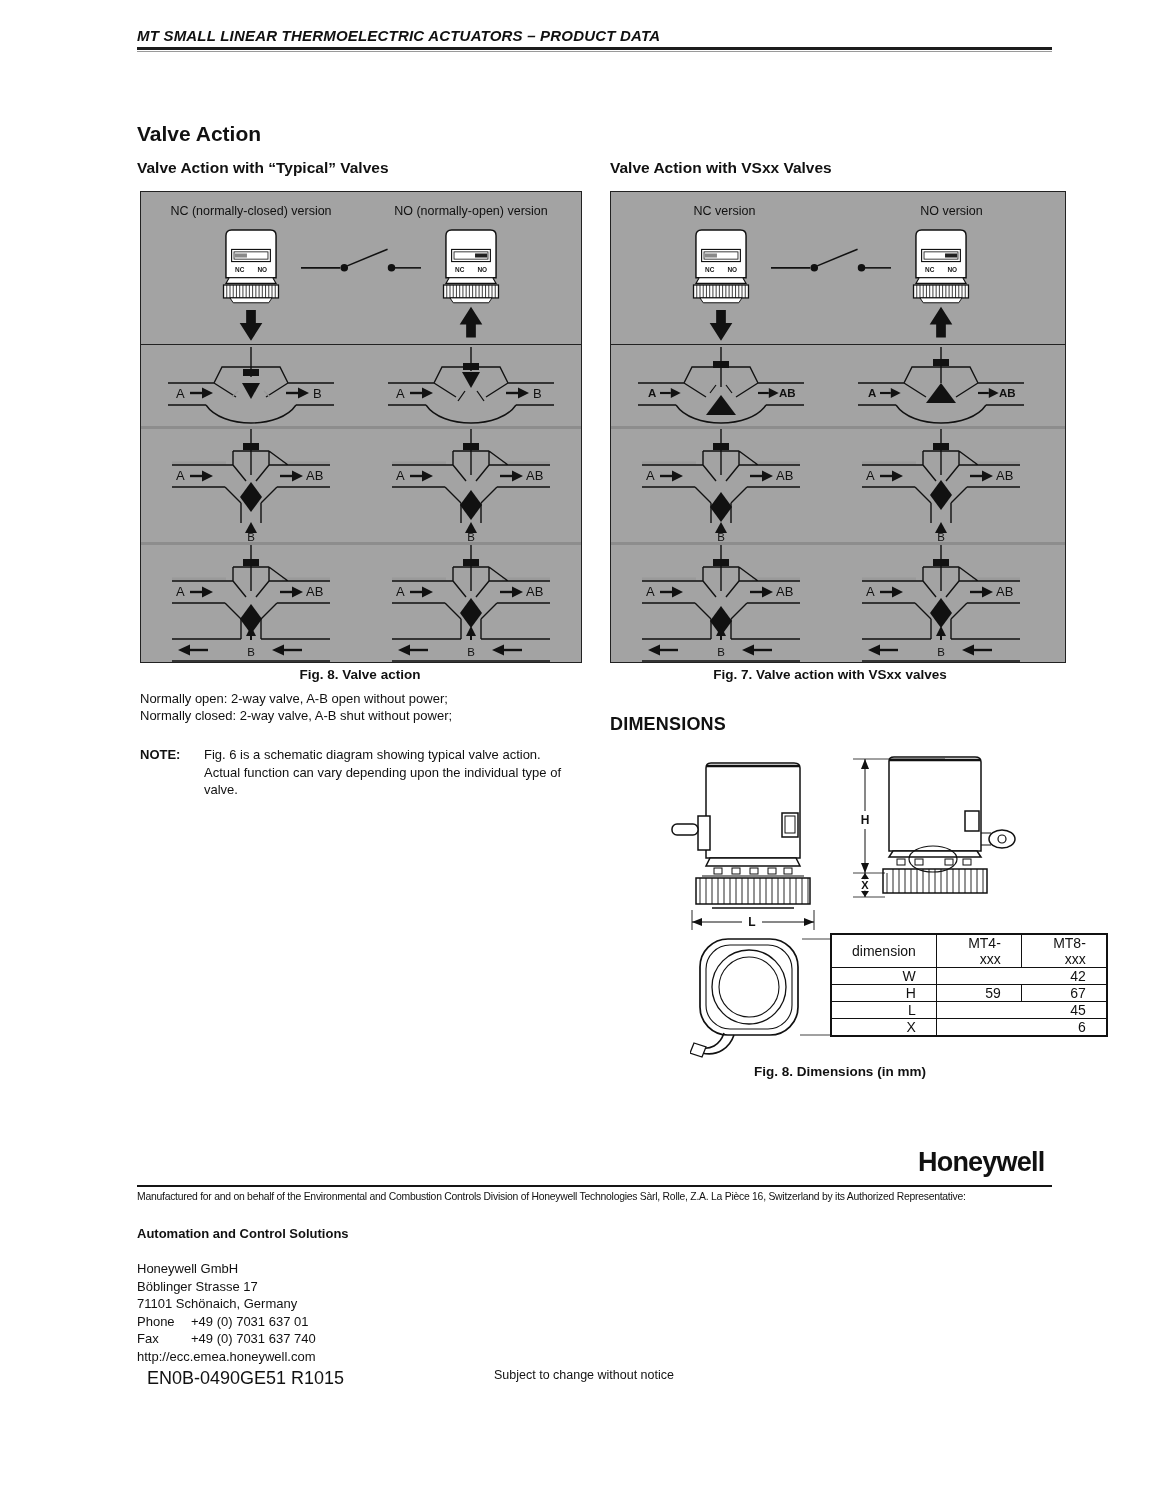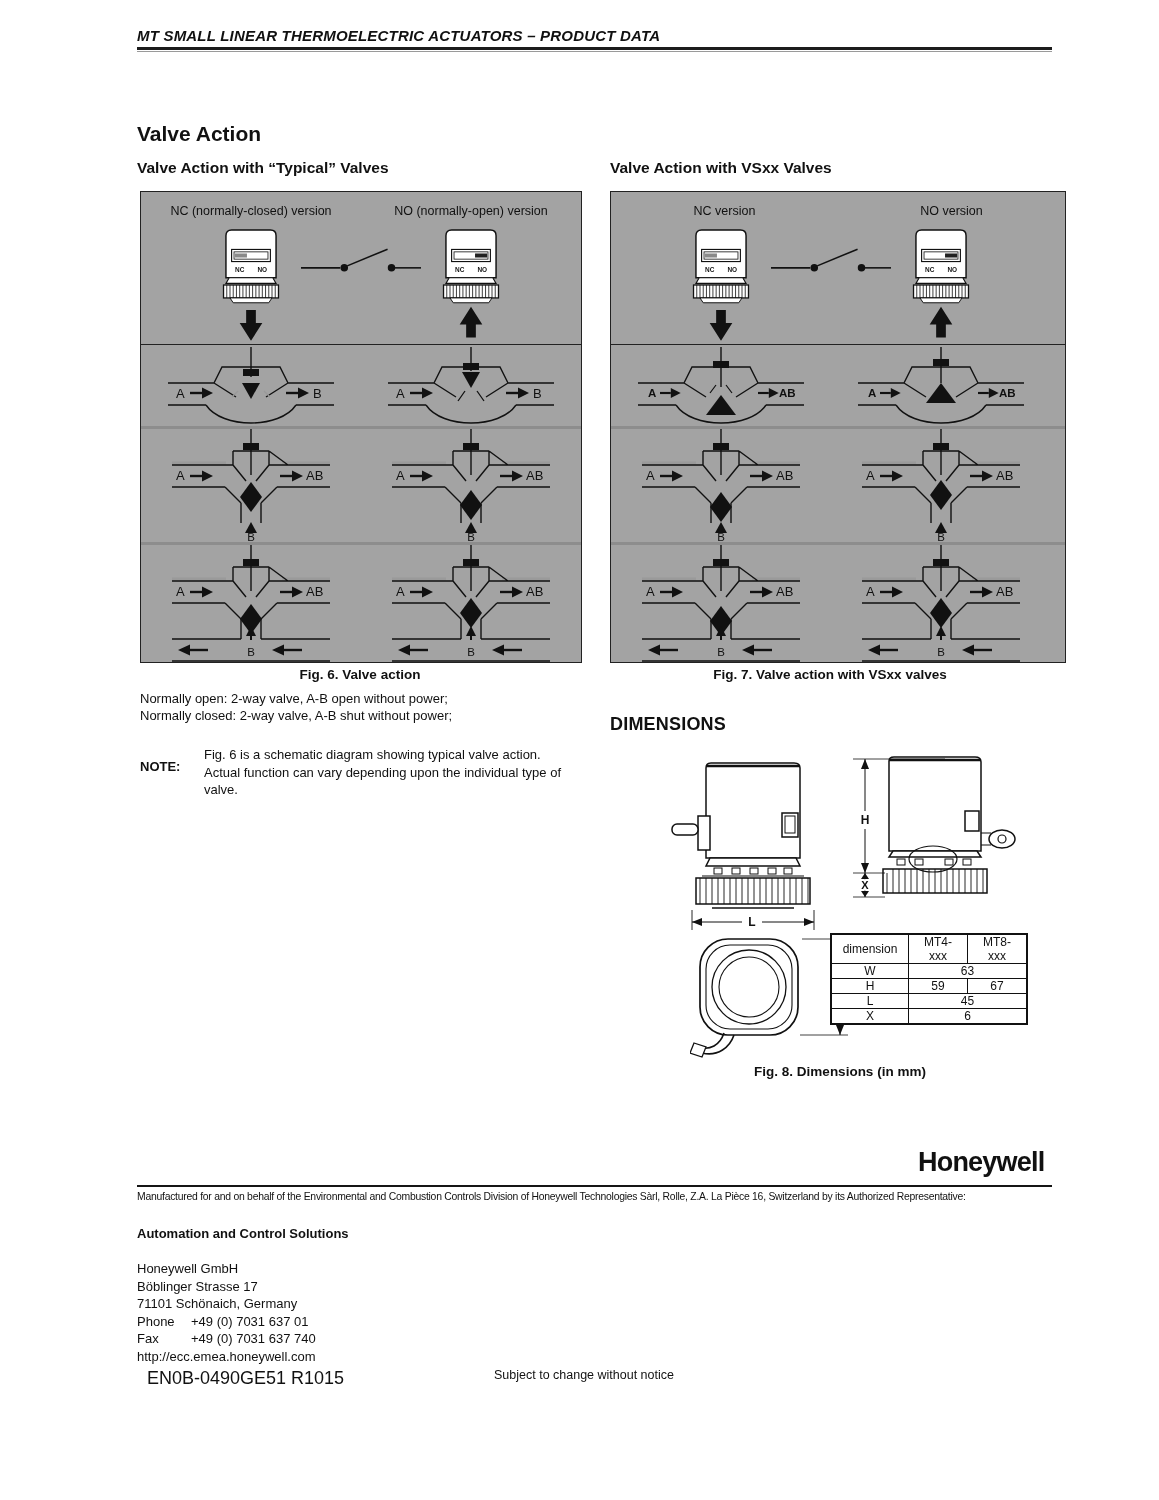--- a/index.html
+++ b/index.html
@@ -22,29 +22,29 @@
   .vtitle{position:absolute;top:12px;width:50%;text-align:center;font-size:12.5px;white-space:nowrap;}
   .vt-l{left:0;} .vt-r{left:50%;}
   .act{position:absolute;top:34px;} .act-l{left:79px;} .act-r{left:299px;}
   .switch{position:absolute;top:52px;left:160px;}
   .cell{position:absolute;} .c-l{left:25px;} .c-r{left:245px;}
   .r2{top:155px;} .r3{top:237px;} .r4{top:353px;}
   .fig-caption{font-size:13.5px;font-weight:bold;text-align:center;width:440px;top:667px;}
   
   .bodyline{left:140px;font-size:13px;white-space:nowrap;}
   .noteblock{left:140px;top:746px;width:445px;display:flex;font-size:13px;line-height:17.5px;}
-  .notelabel{font-weight:bold;width:64px;flex:none;margin-top:12px;}
+  .notelabel{font-weight:bold;width:64px;flex:none;}
   .notetext{width:372px;}
   .dim-title{left:610px;top:714px;font-size:18px;font-weight:bold;letter-spacing:.2px;}
   .fig8-caption{left:690px;top:1064px;width:300px;text-align:center;font-size:13.5px;font-weight:bold;}
   
   .dimtable{left:830px;top:933px;}
   table{border-collapse:collapse;border:2px solid #111;background:#fff;}
-  th,td{border:1px solid #111;font-weight:normal;text-align:center;padding:0 7px;
-        font-size:12px;height:13px;font-family:"Liberation Sans",sans-serif;}
+  th,td{border:1px solid #111;font-weight:normal;text-align:right;padding:0 20px;
+        font-size:14px;height:13px;font-family:"Liberation Sans",sans-serif;}
   th{height:15px;}
   .col-dim{width:62px;} .col-v{width:44px;}
   
   .brand{left:918px;top:1147px;font-size:27px;font-weight:bold;letter-spacing:-.8px;}
   .rule-c{left:137px;top:1185px;width:915px;height:2px;background:#151515;}
   .legal{left:137px;top:1191px;font-size:10.4px;letter-spacing:-.25px;white-space:nowrap;}
   .org{left:137px;top:1226px;font-size:13px;font-weight:bold;}
   .addr{left:137px;top:1260px;font-size:13px;line-height:17.6px;}
   .lbl{display:inline-block;width:54px;}
   .docrow{left:147px;top:1368px;font-size:18px;}
@@ -324,21 +324,21 @@
       <use href="#rtA" transform="translate(114,47)"></use>
       <text class="svgt" x="140" y="51" font-size="13">AB</text>
       <polygon points="80,91 90,91 85,81" fill="#111"></polygon>
         <path d="M85,91 V95" stroke="#111" stroke-width="2"></path>
       <use href="#lfA" transform="translate(24,105)"></use>
       <use href="#lfA" transform="translate(118,105)"></use>
       <text class="svgt" x="85" y="111" font-size="11.5" text-anchor="middle">B</text>
     </svg>
   </div>
 
-  <div class="abs fig-caption" style="left:140px">Fig. 6. Valve action</div>
+  <div class="abs fig-caption" style="left:140px">Fig. 8. Valve action</div>
   <div class="abs fig-caption" style="left:610px">Fig. 7. Valve action with VSxx valves</div>
 
   <div class="abs bodyline" style="top:691px">Normally open: 2-way valve, A-B open without power;</div>
   <div class="abs bodyline" style="top:708px">Normally closed: 2-way valve, A-B shut without power;</div>
 
   <div class="abs noteblock">
     <div class="notelabel">NOTE:</div>
     <div class="notetext">Fig. 6 is a schematic diagram showing typical valve action. Actual function can vary depending upon the individual type of valve.</div>
   </div>
 
@@ -423,21 +423,21 @@
   <div class="abs dimtable">
     <table>
       <tbody>
           <tr>
         <th class="col-dim">dimension</th>
         <th class="col-v">MT4-xxx</th>
         <th class="col-v">MT8-xxx</th>
       </tr>
       <tr>
         <td>W</td>
-        <td colspan="2">63</td>
+        <td colspan="2">42</td>
       </tr>
       <tr>
         <td>H</td>
         <td>59</td>
         <td>67</td>
       </tr>
       <tr>
         <td>L</td>
         <td colspan="2">45</td>
       </tr>

